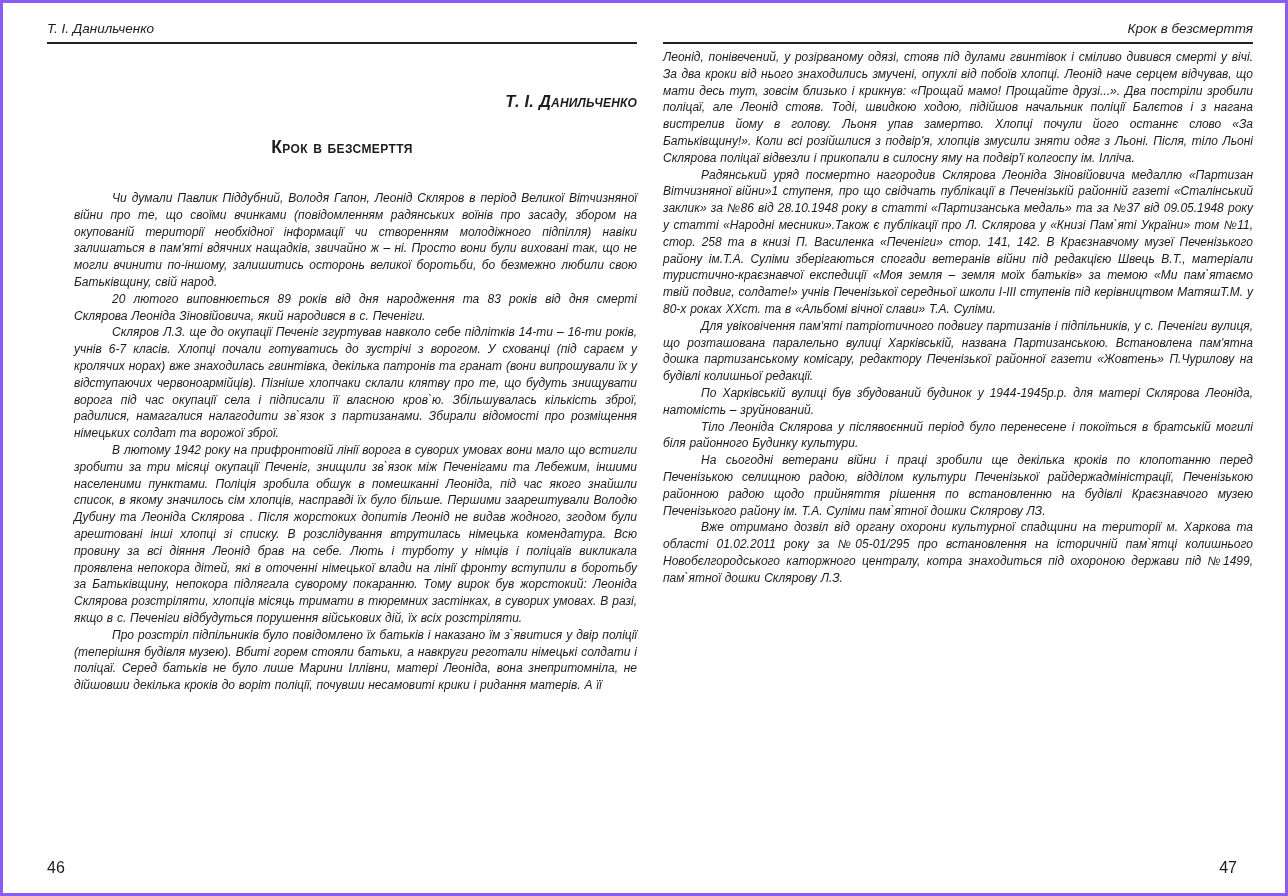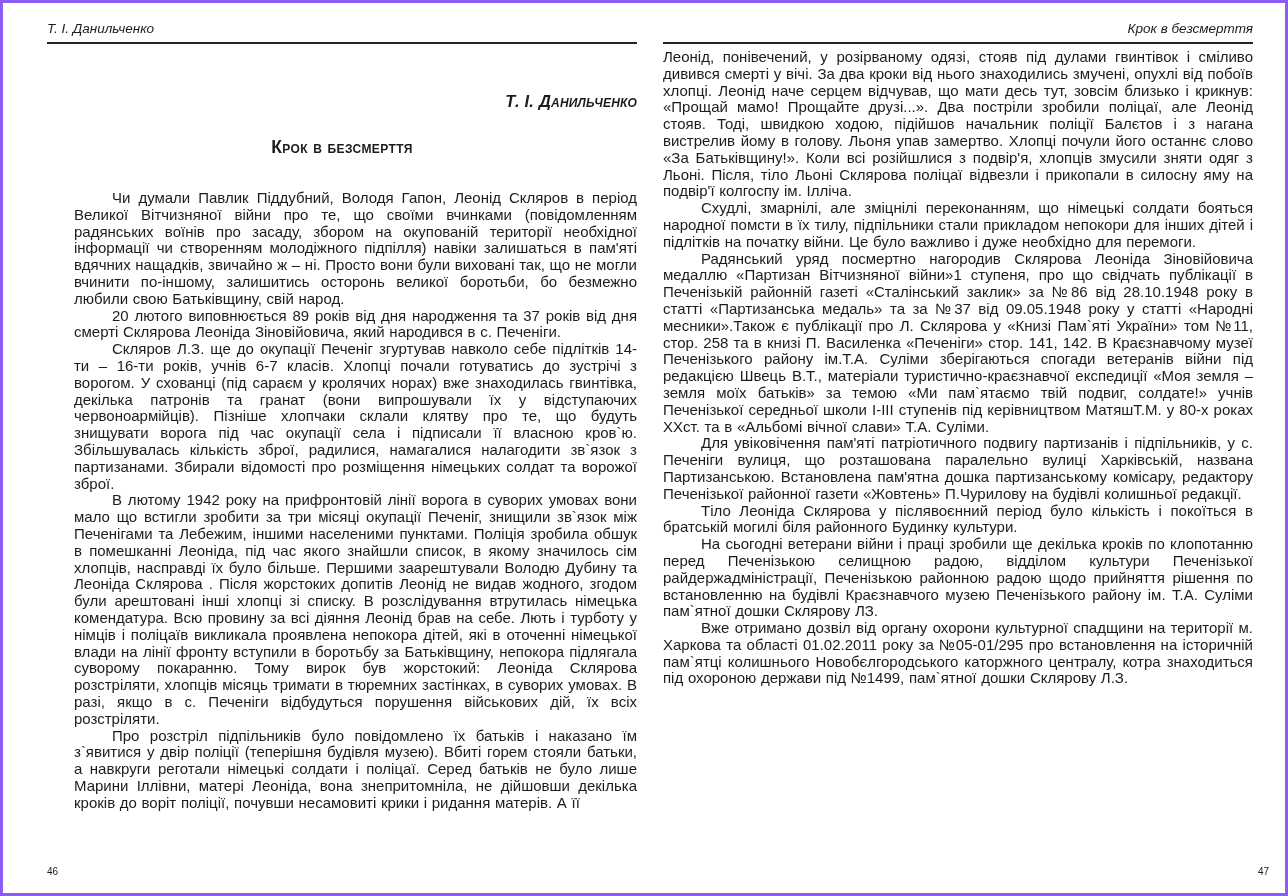--- a/index.html
+++ b/index.html
@@ -52,72 +52,73 @@
     margin: 26px 0 0 0;
     text-align: center;
     font-weight: bold;
     font-variant: small-caps;
     font-size: 17.5px;
     letter-spacing: 0.4px;
   }
 
   .body-text {
     text-align: justify;
-    font-size: 15px;
+    font-size: 12px;
     line-height: 16.8px;
     word-spacing: 0.5px;
+    font-style: italic;
   }
   .page-left  .body-text { margin-top: 32px; margin-left: 27px; }
   .page-right .body-text { margin-top: 5px; }
 
   .para {
     margin: 0;
     text-indent: 38px;
   }
   .para.cont { text-indent: 0; }
 
   .page-number {
     position: absolute;
     bottom: 16px;
-    font-size: 10px;
+    font-size: 16px;
     color: #1c1c1c;
   }
   .page-number-left  { left: 44px; }
-  .page-number-right { right: 16px; }
+  .page-number-right { right: 48px; }
 </style>
 </head>
 <body>
 
 <div class="sheet">
 
   <div class="page page-left">
     <div class="running-header header-left">
       <span>Т. І. Данильченко</span>
     </div>
     <div class="author-line">Т. І. Данильченко</div>
     <h1 class="article-title">Крок в безсмерття</h1>
     <div class="body-text">
       <p class="para">Чи думали Павлик Піддубний, Володя Гапон, Леонід Скляров в період Великої Вітчизняної війни про те, що своїми вчинками (повідомленням радянських воїнів про засаду, збором на окупованій території необхідної інформації чи створенням молодіжного підпілля) навіки залишаться в пам'яті вдячних нащадків, звичайно ж – ні. Просто вони були виховані так, що не могли вчинити по-іншому, залишитись осторонь великої боротьби, бо безмежно любили свою Батьківщину, свій народ.</p>
-      <p class="para">20 лютого виповнюється 89 років від дня народження та 37 років від дня смерті Склярова Леоніда Зіновійовича, який народився в с. Печеніги.</p>
+      <p class="para">20 лютого виповнюється 89 років від дня народження та 83 років від дня смерті Склярова Леоніда Зіновійовича, який народився в с. Печеніги.</p>
       <p class="para">Скляров Л.З. ще до окупації Печеніг згуртував навколо себе підлітків 14-ти – 16-ти років, учнів 6-7 класів. Хлопці почали готуватись до зустрічі з ворогом. У схованці (під сараєм у кролячих норах) вже знаходилась гвинтівка, декілька патронів та гранат (вони випрошували їх у відступаючих червоноармійців). Пізніше хлопчаки склали клятву про те, що будуть знищувати ворога під час окупації села і підписали її власною кров`ю. Збільшувалась кількість зброї, радилися, намагалися налагодити зв`язок з партизанами. Збирали відомості про розміщення німецьких солдат та ворожої зброї.</p>
       <p class="para">В лютому 1942 року на прифронтовій лінії ворога в суворих умовах вони мало що встигли зробити за три місяці окупації Печеніг, знищили зв`язок між Печенігами та Лебежим, іншими населеними пунктами. Поліція зробила обшук в помешканні Леоніда, під час якого знайшли список, в якому значилось сім хлопців, насправді їх було більше. Першими заарештували Володю Дубину та Леоніда Склярова . Після жорстоких допитів Леонід не видав жодного, згодом були арештовані інші хлопці зі списку. В розслідування втрутилась німецька комендатура. Всю провину за всі діяння Леонід брав на себе. Лють і турботу у німців і поліцаїв викликала проявлена непокора дітей, які в оточенні німецької влади на лінії фронту вступили в боротьбу за Батьківщину, непокора підлягала суворому покаранню. Тому вирок був жорстокий: Леоніда Склярова розстріляти, хлопців місяць тримати в тюремних застінках, в суворих умовах. В разі, якщо в с. Печеніги відбудуться порушення військових дій, їх всіх розстріляти.</p>
       <p class="para">Про розстріл підпільників було повідомлено їх батьків і наказано їм з`явитися у двір поліції (теперішня будівля музею). Вбиті горем стояли батьки, а навкруги реготали німецькі солдати і поліцаї. Серед батьків не було лише Марини Іллівни, матері Леоніда, вона знепритомніла, не дійшовши декілька кроків до воріт поліції, почувши несамовиті крики і ридання матерів. А її</p>
     </div>
   </div>
 
   <div class="page page-right">
     <div class="running-header header-right">
       <span>Крок в безсмерття</span>
     </div>
     <div class="body-text">
       <p class="para cont">Леонід, понівечений, у розірваному одязі, стояв під дулами гвинтівок і сміливо дивився смерті у вічі. За два кроки від нього знаходились змучені, опухлі від побоїв хлопці. Леонід наче серцем відчував, що мати десь тут, зовсім близько і крикнув: «Прощай мамо! Прощайте друзі...». Два постріли зробили поліцаї, але Леонід стояв. Тоді, швидкою ходою, підійшов начальник поліції Балєтов і з нагана вистрелив йому в голову. Льоня упав замертво. Хлопці почули його останнє слово «За Батьківщину!». Коли всі розійшлися з подвір'я, хлопців змусили зняти одяг з Льоні. Після, тіло Льоні Склярова поліцаї відвезли і прикопали в силосну яму на подвір'ї колгоспу ім. Ілліча.</p>
-      <p class="para">Схудлі, змарнілі, але зміцнілі переконанням, що німецькі солдати бояться народної помсти в їх тилу, підпільники стали прикладом непокори для інших дітей і підлітків на початку війни. Це було важливо і дуже необхідно для перемоги.</p>
       <p class="para">Радянський уряд посмертно нагородив Склярова Леоніда Зіновійовича медаллю «Партизан Вітчизняної війни»1 ступеня, про що свідчать публікації в Печенізькій районній газеті «Сталінський заклик» за №86 від 28.10.1948 року в статті «Партизанська медаль» та за №37 від 09.05.1948 року у статті «Народні месники».Також є публікації про Л. Склярова у «Книзі Пам`яті України» том №11, стор. 258 та в книзі П. Василенка «Печеніги» стор. 141, 142. В Краєзнавчому музеї Печенізького району ім.Т.А. Суліми зберігаються спогади ветеранів війни під редакцією Швець В.Т., матеріали туристично-краєзнавчої експедиції «Моя земля – земля моїх батьків» за темою «Ми пам`ятаємо твій подвиг, солдате!» учнів Печенізької середньої школи I-III ступенів під керівництвом МатяшТ.М. у 80-х роках ХХст. та в «Альбомі вічної слави» Т.А. Суліми.</p>
       <p class="para">Для увіковічення пам'яті патріотичного подвигу партизанів і підпільників, у с. Печеніги вулиця, що розташована паралельно вулиці Харківській, названа Партизанською. Встановлена пам'ятна дошка партизанському комісару, редактору Печенізької районної газети «Жовтень» П.Чурилову на будівлі колишньої редакції.</p>
-      <p class="para">Тіло Леоніда Склярова у післявоєнний період було кількість і покоїться в братській могилі біля районного Будинку культури.</p>
+      <p class="para">По Харківській вулиці був збудований будинок у 1944-1945р.р. для матері Склярова Леоніда, натомість – зруйнований.</p>
+      <p class="para">Тіло Леоніда Склярова у післявоєнний період було перенесене і покоїться в братській могилі біля районного Будинку культури.</p>
       <p class="para">На сьогодні ветерани війни і праці зробили ще декілька кроків по клопотанню перед Печенізькою селищною радою, відділом культури Печенізької райдержадміністрації, Печенізькою районною радою щодо прийняття рішення по встановленню на будівлі Краєзнавчого музею Печенізького району ім. Т.А. Суліми пам`ятної дошки Склярову ЛЗ.</p>
       <p class="para">Вже отримано дозвіл від органу охорони культурної спадщини на території м. Харкова та області 01.02.2011 року за №05-01/295 про встановлення на історичній пам`ятці колишнього Новобєлгородського каторжного централу, котра знаходиться під охороною держави під №1499, пам`ятної дошки Склярову Л.З.</p>
     </div>
   </div>
 
   <div class="page-number page-number-left">46</div>
   <div class="page-number page-number-right">47</div>
 
 </div>
 

